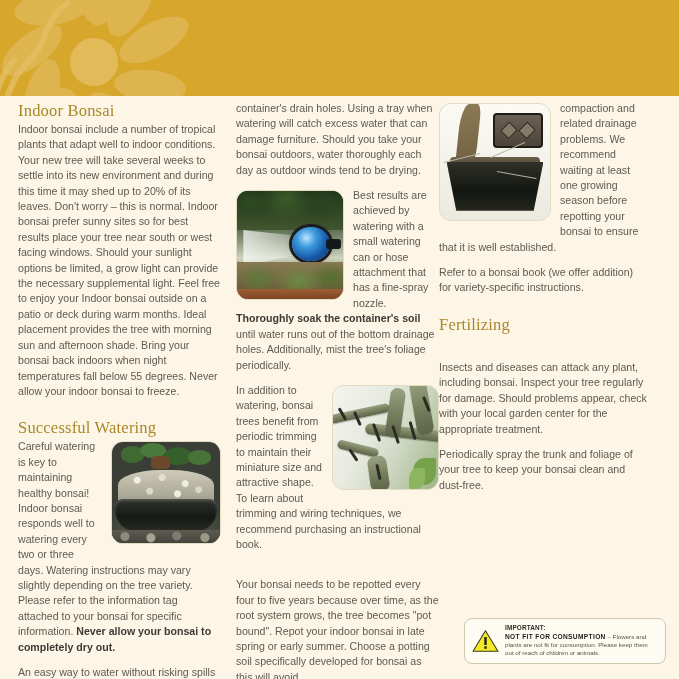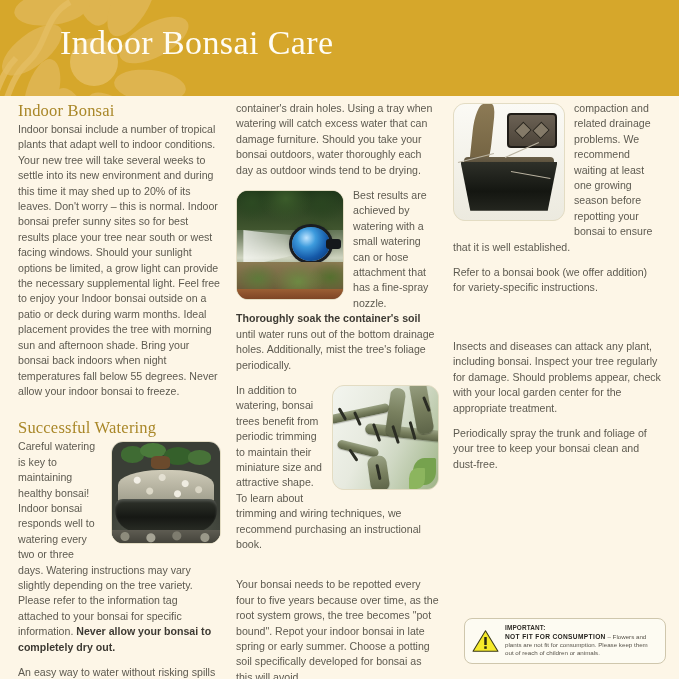--- a/index.html
+++ b/index.html
@@ -55,21 +55,21 @@
     width: 567px;
     height: 578px;
   }
   .col {
     position: absolute;
     top: 0;
     height: 578px;
   }
   .col-1 { left: 18px;  width: 203px; }
   .col-2 { left: 236px; width: 203px; }
-  .col-3 { left: 453px; width: 209px; }
+  .col-3 { left: 439px; width: 209px; }
 
   h2.sec {
     font-family: "Liberation Serif", serif;
     font-size: 16.5px;
     font-weight: normal;
     color: #a98728;
     margin: 0 0 1px 0;
     letter-spacing: 0.2px;
   }
 
@@ -310,21 +310,20 @@
         <ellipse cx="60" cy="128" rx="16" ry="36" transform="rotate(196 60 128)"></ellipse>
         <ellipse cx="50" cy="84" rx="16" ry="36" transform="rotate(232 50 84)"></ellipse>
         <ellipse cx="70" cy="42" rx="17" ry="38" transform="rotate(262 70 42)"></ellipse>
       </g>
       <g fill="none" stroke="#e5be63" stroke-width="6" opacity="0.8">
         <path d="M2 176 C 26 150, 22 118, 46 96 C 66 78, 62 50, 88 36"></path>
         <path d="M-6 160 C 16 138, 14 112, 34 92"></path>
       </g>
       <circle cx="112" cy="96" r="24" fill="#e3bd5e" opacity="0.9"></circle>
     </svg>
-    <div class="header-title">Indoor Bonsai Care</div>
 
   </div>
 
   <div class="content">
 
     <div class="col col-1">
 
       <h2 class="sec">Indoor Bonsai</h2>
       <p class="body">Indoor bonsai include a number of tropical plants that adapt well to indoor conditions. Your new tree will take several weeks to settle into its new environment and during this time it may shed up to 20% of its leaves. Don't worry – this is normal. Indoor bonsai prefer sunny sites so for best results place your tree near south or west facing windows. Should your sunlight options be limited, a grow light can provide the necessary supplemental light. Feel free to enjoy your Indoor bonsai outside on a patio or deck during warm months. Ideal placement provides the tree with morning sun and afternoon shade. Bring your bonsai back indoors when night temperatures fall below 55 degrees. Never allow your indoor bonsai to freeze.</p>
 
@@ -417,20 +416,21 @@
             <div class="legline" style="left:52%;top:58%;width:36%;transform:rotate(10deg)"></div>
           </div>
         </div>
         <p class="body">compaction and related drainage problems. We recommend waiting at least one growing season before repotting your bonsai to ensure that it is well established.</p>
       </div>
 
       <p class="body">Refer to a bonsai book (we offer addition) for variety-specific instructions.</p>
 
       <div class="spacer-sm"></div>
 
+      <h2 class="sec">Fertilizing</h2>
 
       <div class="spacer-lg"></div>
 
       <p class="body">Insects and diseases can attack any plant, including bonsai. Inspect your tree regularly for damage. Should problems appear, check with your local garden center for the appropriate treatment.</p>
       <p class="body">Periodically spray the trunk and foliage of your tree to keep your bonsai clean and dust-free.</p>
 
     </div>
 
   </div>
 

